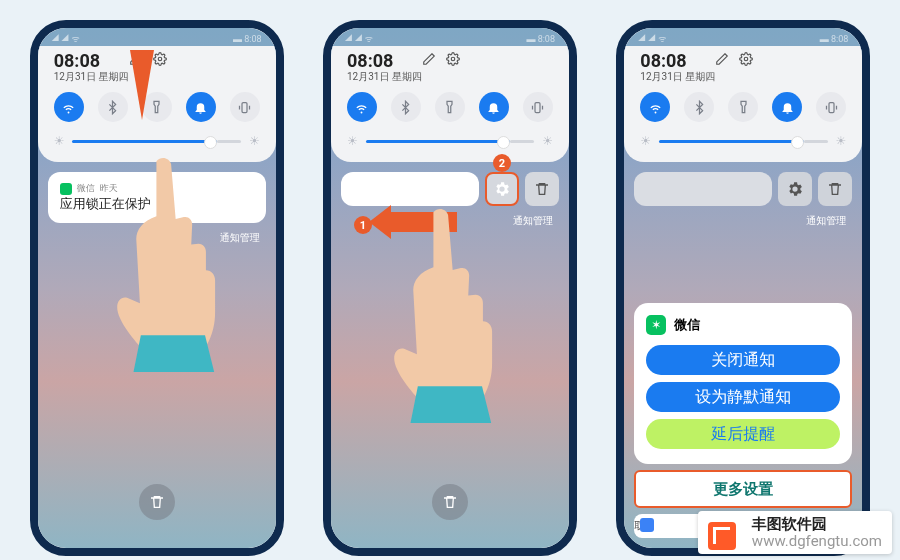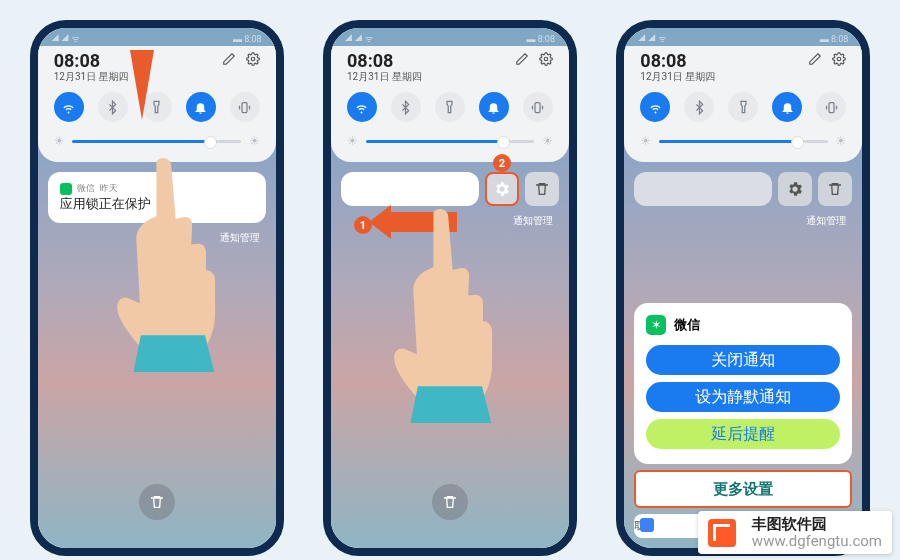--- a/index.html
+++ b/index.html
@@ -3,21 +3,21 @@
 <meta charset="utf-8">
 <style>
   *{box-sizing:border-box;margin:0;padding:0;font-family:-apple-system,BlinkMacSystemFont,"Segoe UI",Roboto,sans-serif}
   body{background:#eaf2f7;width:900px;height:560px;overflow:hidden;position:relative}
   .row{display:flex;justify-content:space-around;align-items:flex-start;padding:20px 20px 0 20px;gap:20px}
   .phone{width:254px;height:536px;background:#fff;border:8px solid #0e2a4e;border-radius:36px;position:relative;overflow:hidden}
   .screen{position:absolute;inset:0;background:linear-gradient(180deg,#7fa7c4 0%,#8fa5c5 25%,#b0a9b9 50%,#caa5a5 68%,#8fb5c4 100%)}
   .statusbar{height:18px;display:flex;justify-content:space-between;align-items:center;padding:3px 14px 0 14px;font-size:9px;color:rgba(255,255,255,.6)}
   .statusbar .left{display:flex;gap:3px}
   .shade{background:#f2f3f5;border-radius:0 0 20px 20px;padding:0 10px 10px 10px}
-  .shade-head{display:flex;justify-content:space-between;align-items:flex-start;padding:6px 6px 4px 6px}
+  .shade-head{display:flex;align-items:flex-start;padding:6px 6px 4px 6px}
   .clock-lg{font-size:18px;font-weight:700;color:#222;line-height:1}
   .date-lg{font-size:10px;color:#555}
   .head-icons{display:flex;gap:10px;align-items:center;color:#555}
   .qs-row{display:flex;justify-content:space-between;padding:4px 6px}
   .qs{width:30px;height:30px;border-radius:50%;background:#e8e9ed;color:#7a7f89;display:flex;align-items:center;justify-content:center}
   .qs.on{background:#1a7bf0;color:#fff}
   .qs svg{width:15px;height:15px}
   .bright{display:flex;align-items:center;gap:8px;padding:8px 6px 4px 6px}
   .bright .track{flex:1;height:3px;background:#1a7bf0;border-radius:2px;position:relative}
   .bright .track::after{content:"";position:absolute;right:0;top:-4px;width:11px;height:11px;border-radius:50%;background:#fff;border:1px solid #ddd}
@@ -48,21 +48,21 @@
   .sheet-app{display:flex;align-items:center;gap:8px;margin-bottom:10px}
   .wechat-ic{width:20px;height:20px;background:#07c160;border-radius:5px;display:flex;align-items:center;justify-content:center;color:#fff;font-size:12px}
   .sheet-btn{border:none;border-radius:18px;height:30px;display:flex;align-items:center;justify-content:center;font-size:16px;margin-bottom:7px;width:100%}
   .sheet-btn.blue{background:#1a7bf0;color:#fff}
   .sheet-btn.ghost{background:#bef264;color:#1a7bf0}
   .sheet-more{height:38px;margin:6px 0 0 0;display:flex;align-items:center;justify-content:center;color:#0f766e;font-size:15px;font-weight:700;border:2px solid #e95b2b;border-radius:6px;background:#fff}
   .cancel-row{display:flex;justify-content:space-between;gap:8px;margin-top:6px}
   .cancel-btn{flex:1;height:24px;background:#fff;border-radius:8px;display:flex;align-items:center;justify-content:flex-start;font-size:10px;color:#555;position:relative}
   .cancel-btn .mini{position:absolute;left:6px;top:4px;width:14px;height:14px;border-radius:3px;background:#3b82f6}
   .trashcircle{position:absolute;bottom:28px;left:50%;transform:translateX(-50%);width:36px;height:36px;border-radius:50%;background:rgba(120,125,135,.55);display:flex;align-items:center;justify-content:center;color:#fff}
-  .watermark{position:absolute;right:8px;bottom:6px;display:flex;align-items:center;gap:16px;background:#fff;padding:4px 10px;border-radius:4px;box-shadow:0 1px 4px rgba(0,0,0,.2)}
+  .watermark{position:absolute;right:8px;bottom:6px;display:flex;align-items:flex-end;gap:16px;background:#fff;padding:4px 10px;border-radius:4px;box-shadow:0 1px 4px rgba(0,0,0,.2)}
   .watermark .logo{width:28px;height:28px;background:#ff5a28;border-radius:4px;position:relative}
   .watermark .logo::before{content:"";position:absolute;left:5px;top:5px;width:14px;height:14px;border:3px solid #fff;border-right:none;border-bottom:none}
   .watermark .cn{font-size:15px;font-weight:700;color:#222}
   .watermark .en{font-size:15px;color:#999;margin-top:-2px}
   .pencil{width:14px;height:14px}
   .gearicon{width:14px;height:14px}
 </style>
 </head>
 <body>
 

